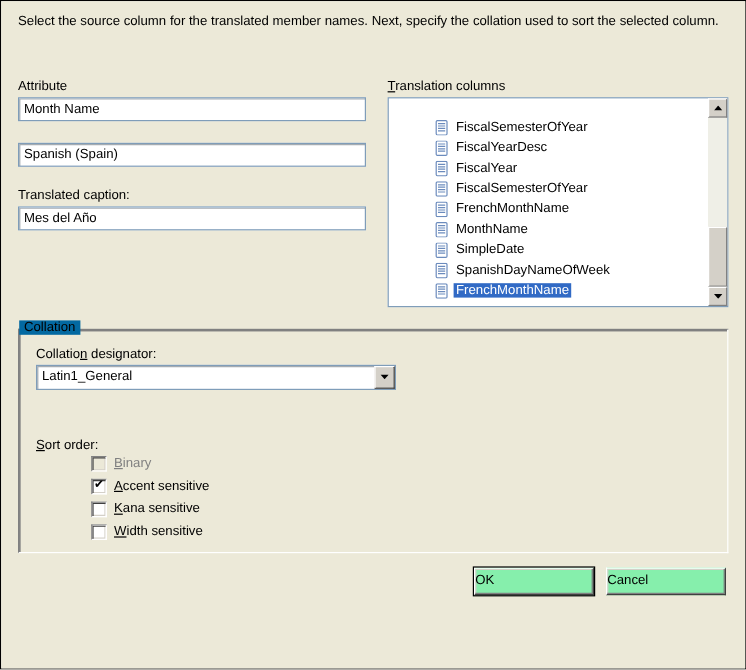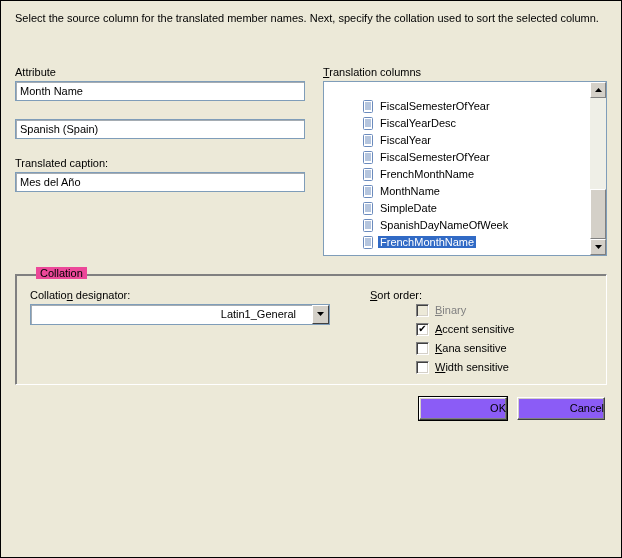--- a/index.html
+++ b/index.html
@@ -149,43 +149,43 @@
     box-shadow: inset 1px 1px 0 #808080, 1px 1px 0 #808080 inset;
     border-top: 1px solid #808080;
     border-left: 1px solid #808080;
     position: relative;
     margin-top: 18px;
     padding: 14px 14px 10px 14px;
   }
   .fieldset .legend {
     position: absolute;
     top: -8px;
-    left: 20px;
-    background: #ec4899;
+    left: 0;
+    background: #0369a1;
     padding: 0 4px;
   }
   .collrow {
     display: flex;
     gap: 40px;
+    flex-direction: column;
   }
   .collleft { width: 300px; }
   .collright { flex:1; }
   .combo {
     display: flex;
     border: 1px solid #7f9db9;
     height: 21px;
     background: #fff;
     box-shadow: inset 1px 1px 0 #a5acb2;
   }
   .combo .cval {
     flex:1;
-    padding: 2px 16px;
+    padding: 2px 4px;
     font-size: 11px;
     line-height: 15px;
-    text-align: right;
   }
   .combo .cbtn {
     width: 17px;
     background: #d4d0c8;
     border-left: 1px solid #fff;
     border-top: 1px solid #fff;
     border-right: 1px solid #404040;
     border-bottom: 1px solid #404040;
     display:flex;
     align-items:center;
@@ -214,28 +214,28 @@
   .ck.disabled { color: #808080; }
   .ck .chk { font-size: 10px; line-height: 10px; color: #000; }
   .btnbar {
     margin-top: 12px;
     display:flex;
     justify-content:flex-end;
     gap: 10px;
     padding-right: 2px;
   }
   .pushbtn {
-    width: 88px;
+    width: 100px;
     height: 23px;
-    background: #8b5cf6;
+    background: #86efac;
     border: 1px solid #404040;
     border-top-color: #fff;
     border-left-color: #fff;
     box-shadow: inset -1px -1px 0 #808080, inset 1px 1px 0 #d4d0c8;
-    text-align: right;
+    text-align: left;
     line-height: 20px;
     font-size: 11px;
     position: relative;
   }
   .pushbtn.default::before {
     content:"";
     position:absolute;
     inset:-2px;
     border:1px solid #000;
   }

